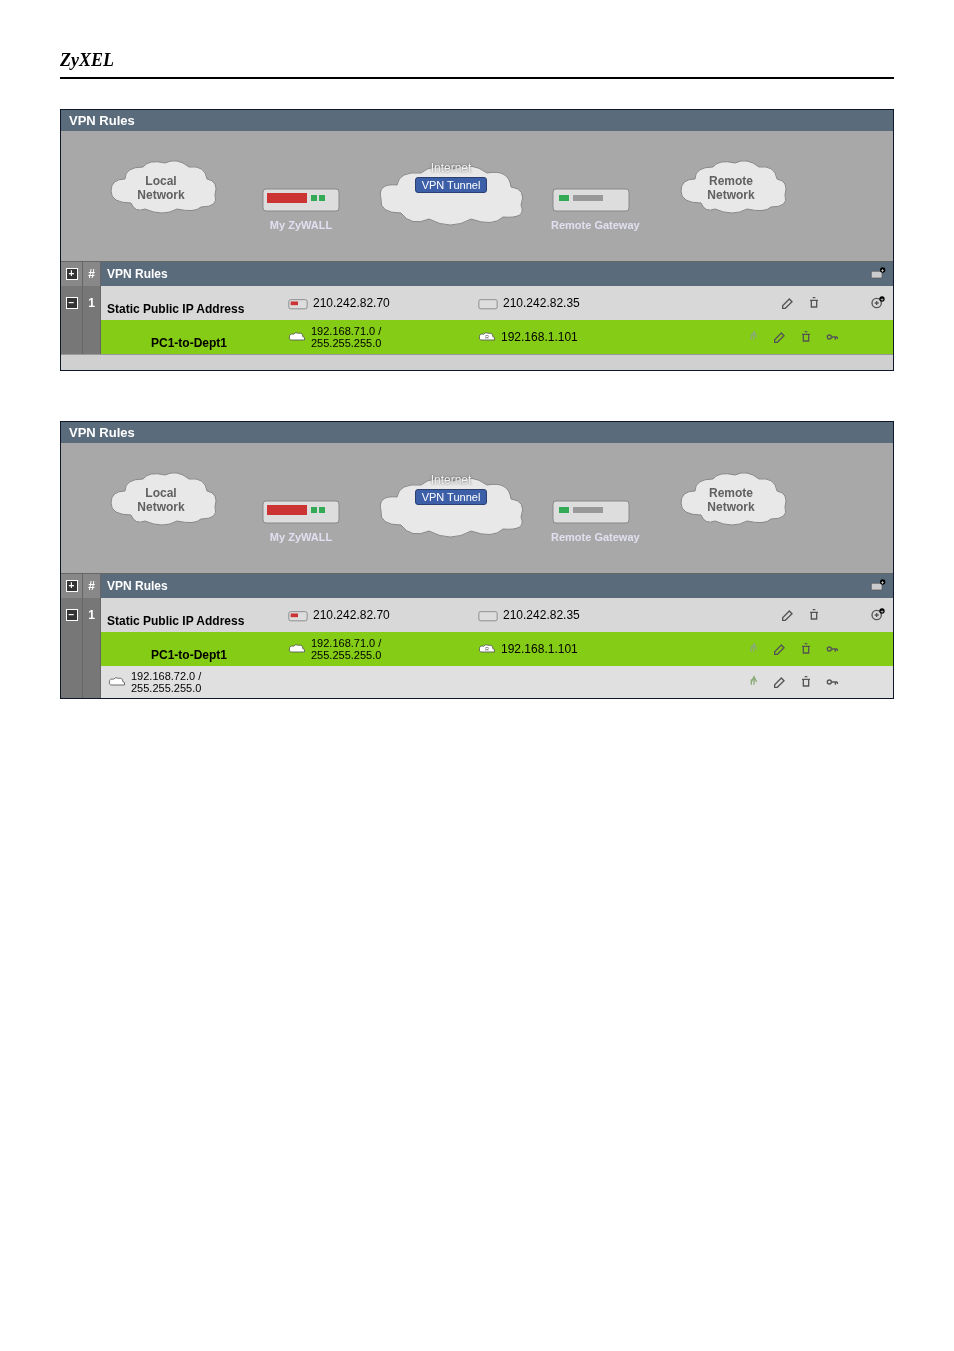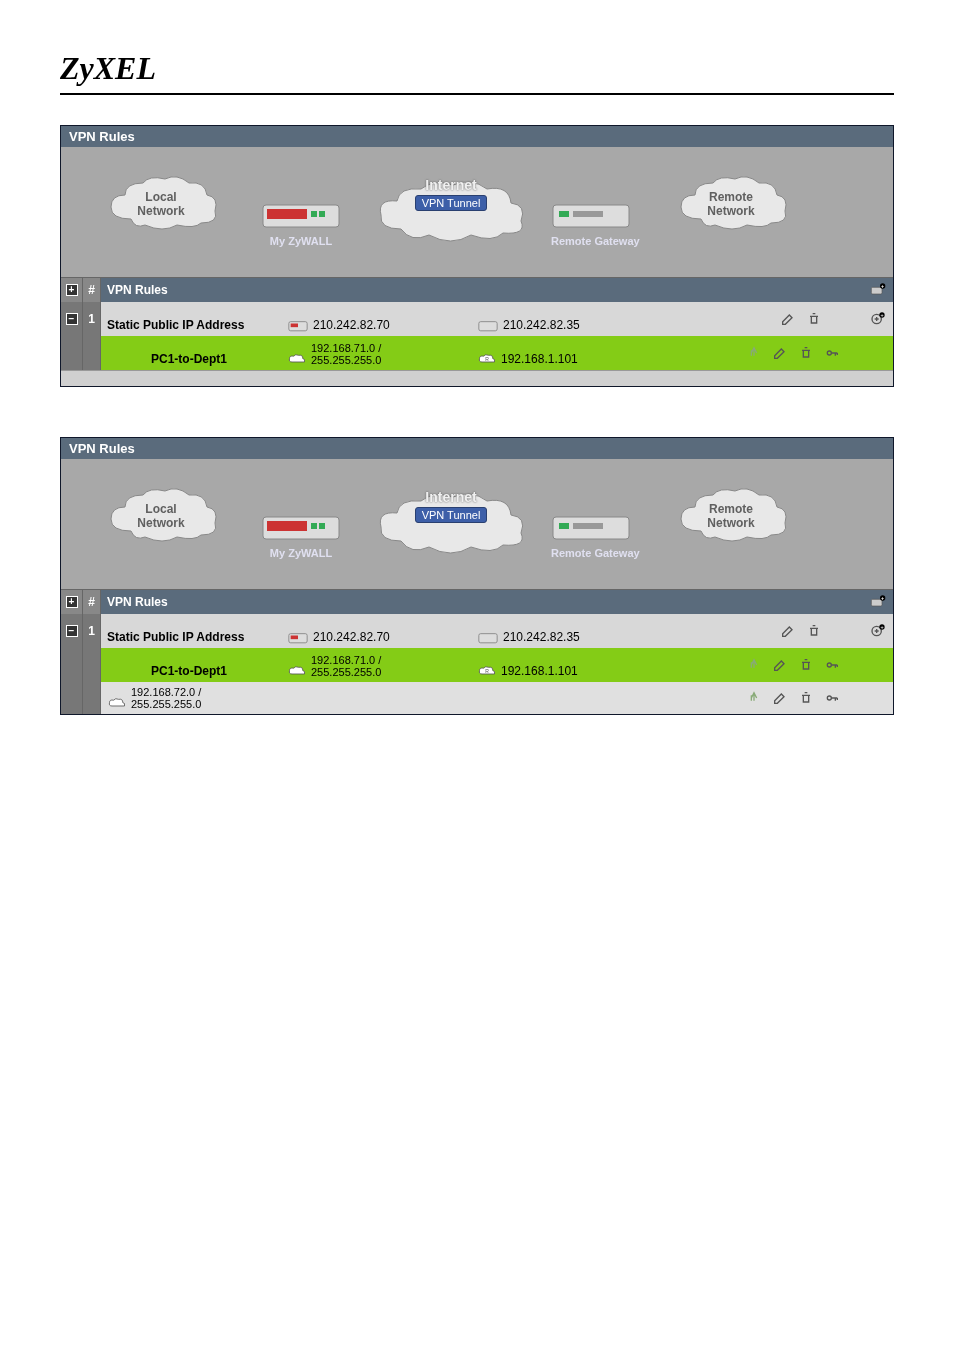--- a/index.html
+++ b/index.html
@@ -1,49 +1,49 @@
 <!DOCTYPE html>
 <html><head>
 <meta charset="utf-8">
 <style>
   * { box-sizing: border-box; }
   body { margin: 0; background: #fff; font-family: Arial, sans-serif; font-size: 12px; color: #000; }
   .page { width: 954px; margin: 0 auto; padding: 50px 60px; }
-  .logo { font-family: Georgia, serif; font-weight: bold; font-style: italic; font-size: 32px; border-bottom: 2px solid #000; padding-bottom: 6px; margin-bottom: 30px; }
+  .logo { font-family: Georgia, serif; font-weight: bold; font-style: italic; font-size: 18px; border-bottom: 2px solid #000; padding-bottom: 6px; margin-bottom: 30px; }
   .vpn-block { border: 1px solid #0f172a; margin-bottom: 50px; background: #a8a8a8; }
   .title-bar { background: #5a6b7c; color: #fff; font-weight: bold; padding: 3px 8px; font-size: 13px; }
   .diagram { height: 130px; position: relative; background: #a8a8a8; }
   .cloud { position: absolute; }
   .cloud svg text { font-size: 12px; fill: #606060; font-weight: bold; }
   .router { position: absolute; }
   .router svg { display:block; }
   .router-label { text-align:center; color:#e0e0f0; font-size:11px; font-weight:bold; margin-top:2px; }
   .tunnel-label { position:absolute; text-align:center; color:#fff; }
-  .tunnel-label .t1 { font-size:14px; font-weight:bold; color:#f0f0f0; text-shadow:0 0 2px #555; }
+  .tunnel-label .t1 { font-size:12px; font-weight:normal; color:#f0f0f0; text-shadow:0 0 2px #555; }
   .tunnel-label .t2 { background:#3d5fa8; color:#fff; border:1px solid #2a4070; border-radius:3px; padding:1px 6px; font-size:11px; display:inline-block; margin-top:2px;}
   .grid-header { display:flex; align-items:stretch; border-top:1px solid #666; }
   .col-toggle { width:22px; background:#888; border-right:1px solid #666; display:flex; align-items:center; justify-content:center; color:#fff; font-weight:bold; font-size:14px; }
   .col-num { width:18px; background:#888; border-right:1px solid #666; display:flex; align-items:center; justify-content:center; color:#fff; font-weight:bold; }
   .col-rules-label { flex:1; background:#5a6b7c; color:#fff; font-weight:bold; padding:3px 6px; display:flex; align-items:center; justify-content:space-between; }
   .plus-icon, .minus-icon { width:12px;height:12px;border:1px solid #fff;display:inline-flex;align-items:center;justify-content:center;font-size:10px;line-height:1;background:#333;color:#fff;}
   .rule-row { display:flex; align-items:stretch; }
   .rule-row.gateway { background:#d8d8d8; }
   .rule-row.policy { background:#84cc16; }
   .cell { padding:4px 6px; display:flex; align-items:center; }
   .cell.name { width:180px; font-weight:bold;margin-top:12px; }
   .cell.local { width:190px; }
   .cell.remote { width:170px; }
   .cell.actions { flex:1; justify-content:flex-end; gap:8px; }
   .rule-row .col-toggle, .rule-row .col-num { background:#777; }
   .rule-row.policy .cell.name { padding-left:50px; font-weight:bold; }
   .small-router { width:22px; height:14px; display:inline-block; margin-right:4px; }
   .small-cloud { width:20px; height:14px; display:inline-block; margin-right:4px; }
   .icon-btn { width:18px;height:18px;display:inline-flex;align-items:center;justify-content:center;color:#666;cursor:pointer;}
   .icon-btn svg { width:16px;height:16px; }
-  .cell.local, .cell.remote { font-size:12px;align-items:flex-end; }
+  .cell.local, .cell.remote { font-size:12px; }
   .cell .two-line { line-height:1.1; font-size:11px; }
 </style>
 </head>
 <body>
 
 <div class="page">
   <div class="logo">ZyXEL</div>
 
   <div class="vpn-block">
     <div class="title-bar">VPN Rules</div>

